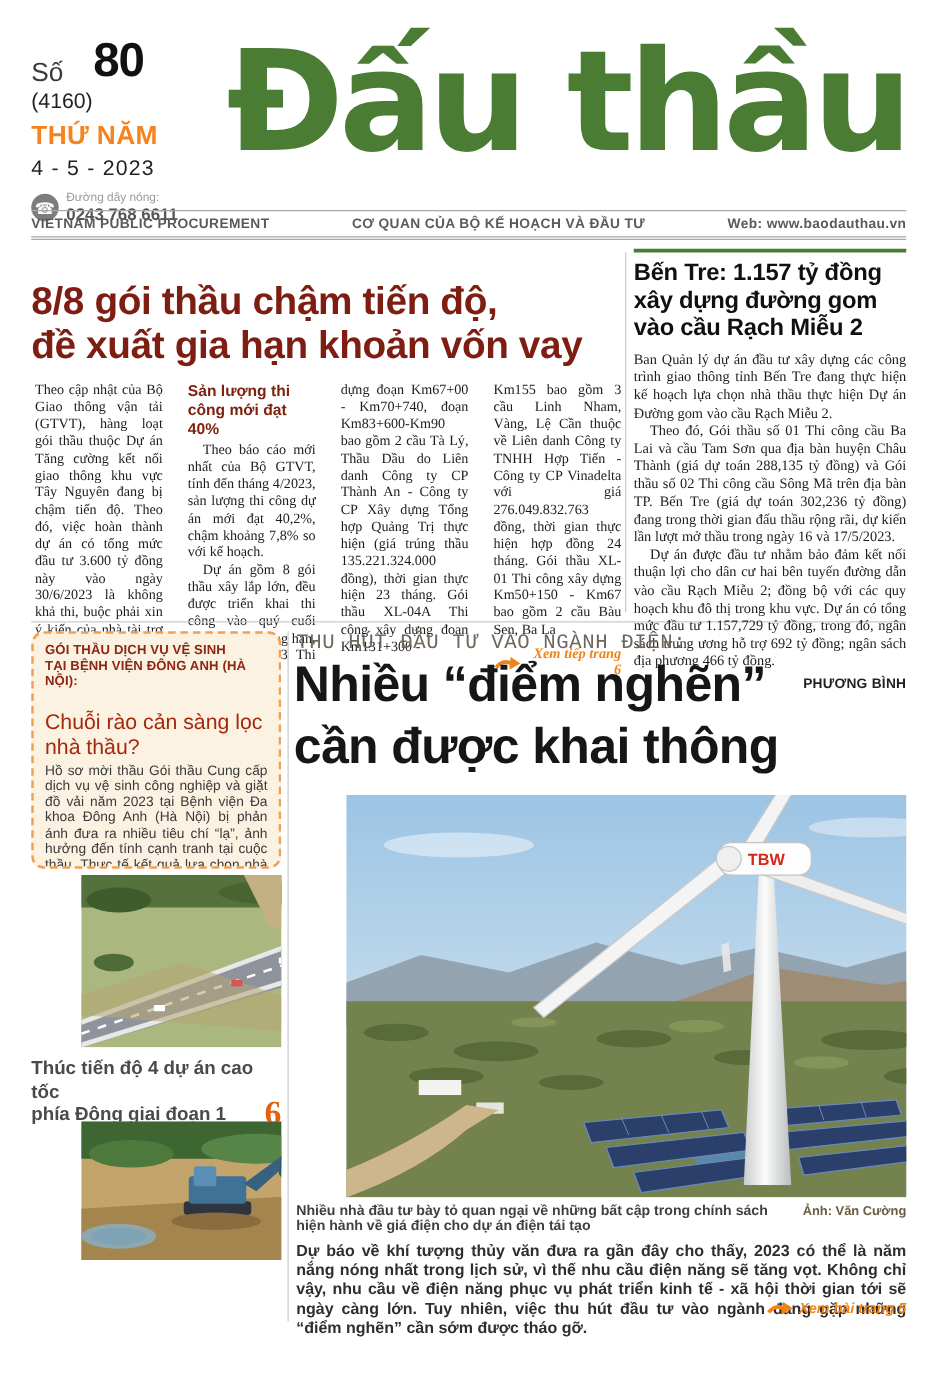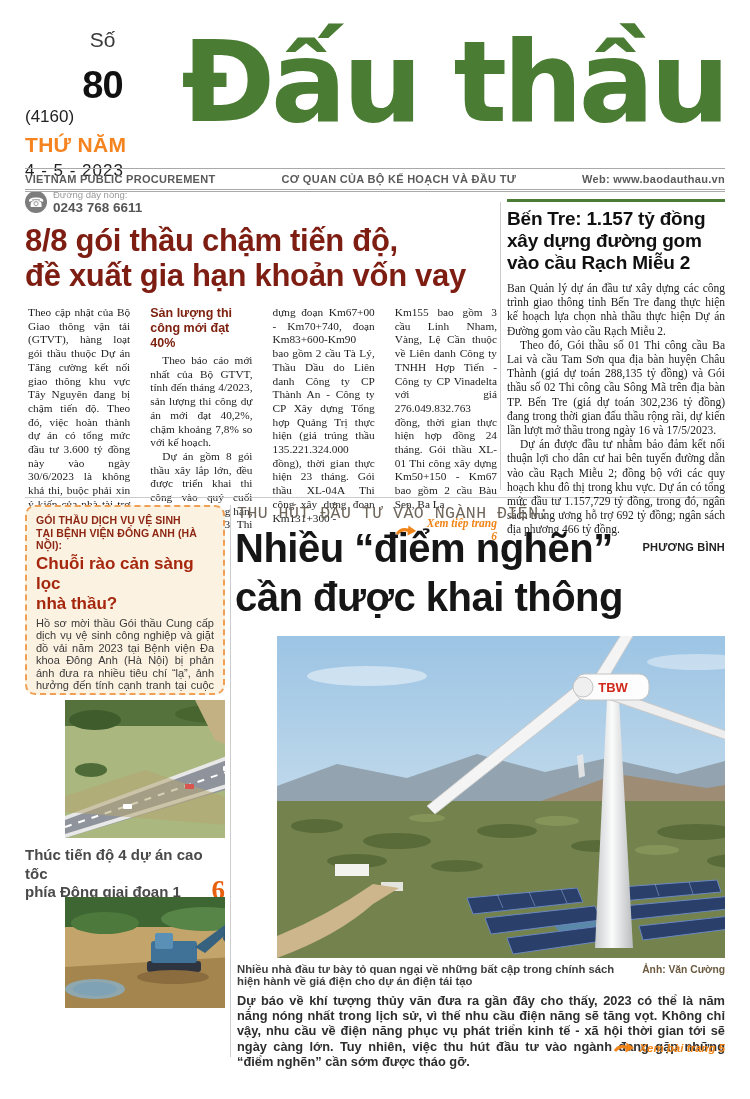--- a/index.html
+++ b/index.html
@@ -6,21 +6,21 @@
   html,body { background:#fff; }
   #page {
     position:relative; width:750px; height:1099px; margin:0 auto;
     background:#fff; overflow:hidden;
     font-family:"Liberation Sans", sans-serif; color:#222;
   }
   .abs { position:absolute; }
 
   
   .issue-block { left:25px; top:28px; width:155px; }
-  .issue-line { display:flex; align-items:center; gap:12px;flex-direction:column; }
+  .issue-line { display:flex; align-items:flex-end; gap:24px; }
   .issue-prefix { font-size:21px; color:#3a3a3a; }
   .issue-number { font-size:38px; font-weight:bold; color:#111; letter-spacing:-1px; }
   .issue-code { font-size:17px; color:#222; margin-top:0px; }
   .weekday { font-size:21px; font-weight:bold; color:#f5831f; margin-top:6px; letter-spacing:0.3px; }
   .date { font-size:17px; color:#222; margin-top:4px; letter-spacing:1px; }
   .hotline { display:flex; align-items:center; gap:6px; margin-top:8px; }
   .phone-badge { width:22px; height:22px; border-radius:50%; background:#7d7d7d; color:#fff;
     display:flex; align-items:center; justify-content:center; font-size:13px; flex:0 0 22px; }
   .hotline-label { font-size:9.5px; color:#9a9a9a; }
   .hotline-number { font-size:13.5px; font-weight:bold; color:#555; }
@@ -71,21 +71,21 @@
     line-height:14.2px; text-align:justify; color:#1c1c1c; }
   .side-body p.indent { text-indent:13px; }
   .side-byline { margin-top:4px; text-align:right; font-size:11px; font-weight:bold;
     color:#222; letter-spacing:0.2px; }
 
   
   .box-story { left:25px; top:505px; width:200px; height:190px;
     border:2px dashed #f0a055; border-radius:10px; background:#fcf2e2;
     padding:7px 9px 4px 9px; overflow:hidden; }
   .box-kicker { font-size:10.5px; line-height:12.5px; font-weight:bold; color:#8d2714; letter-spacing:0.1px; }
-  .box-headline { margin-top:2px; font-size:17px; line-height:20px; font-weight:bold; color:#a5270e; }
+  .box-headline { margin-top:16px; font-size:17px; line-height:20px; font-weight:normal; color:#a5270e; }
   .box-body { margin-top:3px; font-size:11px; line-height:12.6px; text-align:justify; color:#3a3a3a; }
 
   
   .photo-frame { overflow:hidden;padding-left:40px; }
   .photo1 { left:25px; top:700px; width:200px; height:138px; }
   .photo2 { left:25px; top:897px; width:200px; height:111px; }
   .teaser-caption { left:25px; width:200px; display:flex; justify-content:flex-end; align-items:flex-end; }
   .caption1 { top:846px; }
   .caption2 { top:1013px; }
   .teaser-text { font-size:15px; line-height:18.5px; font-weight:bold; color:#4a4a4a; }

